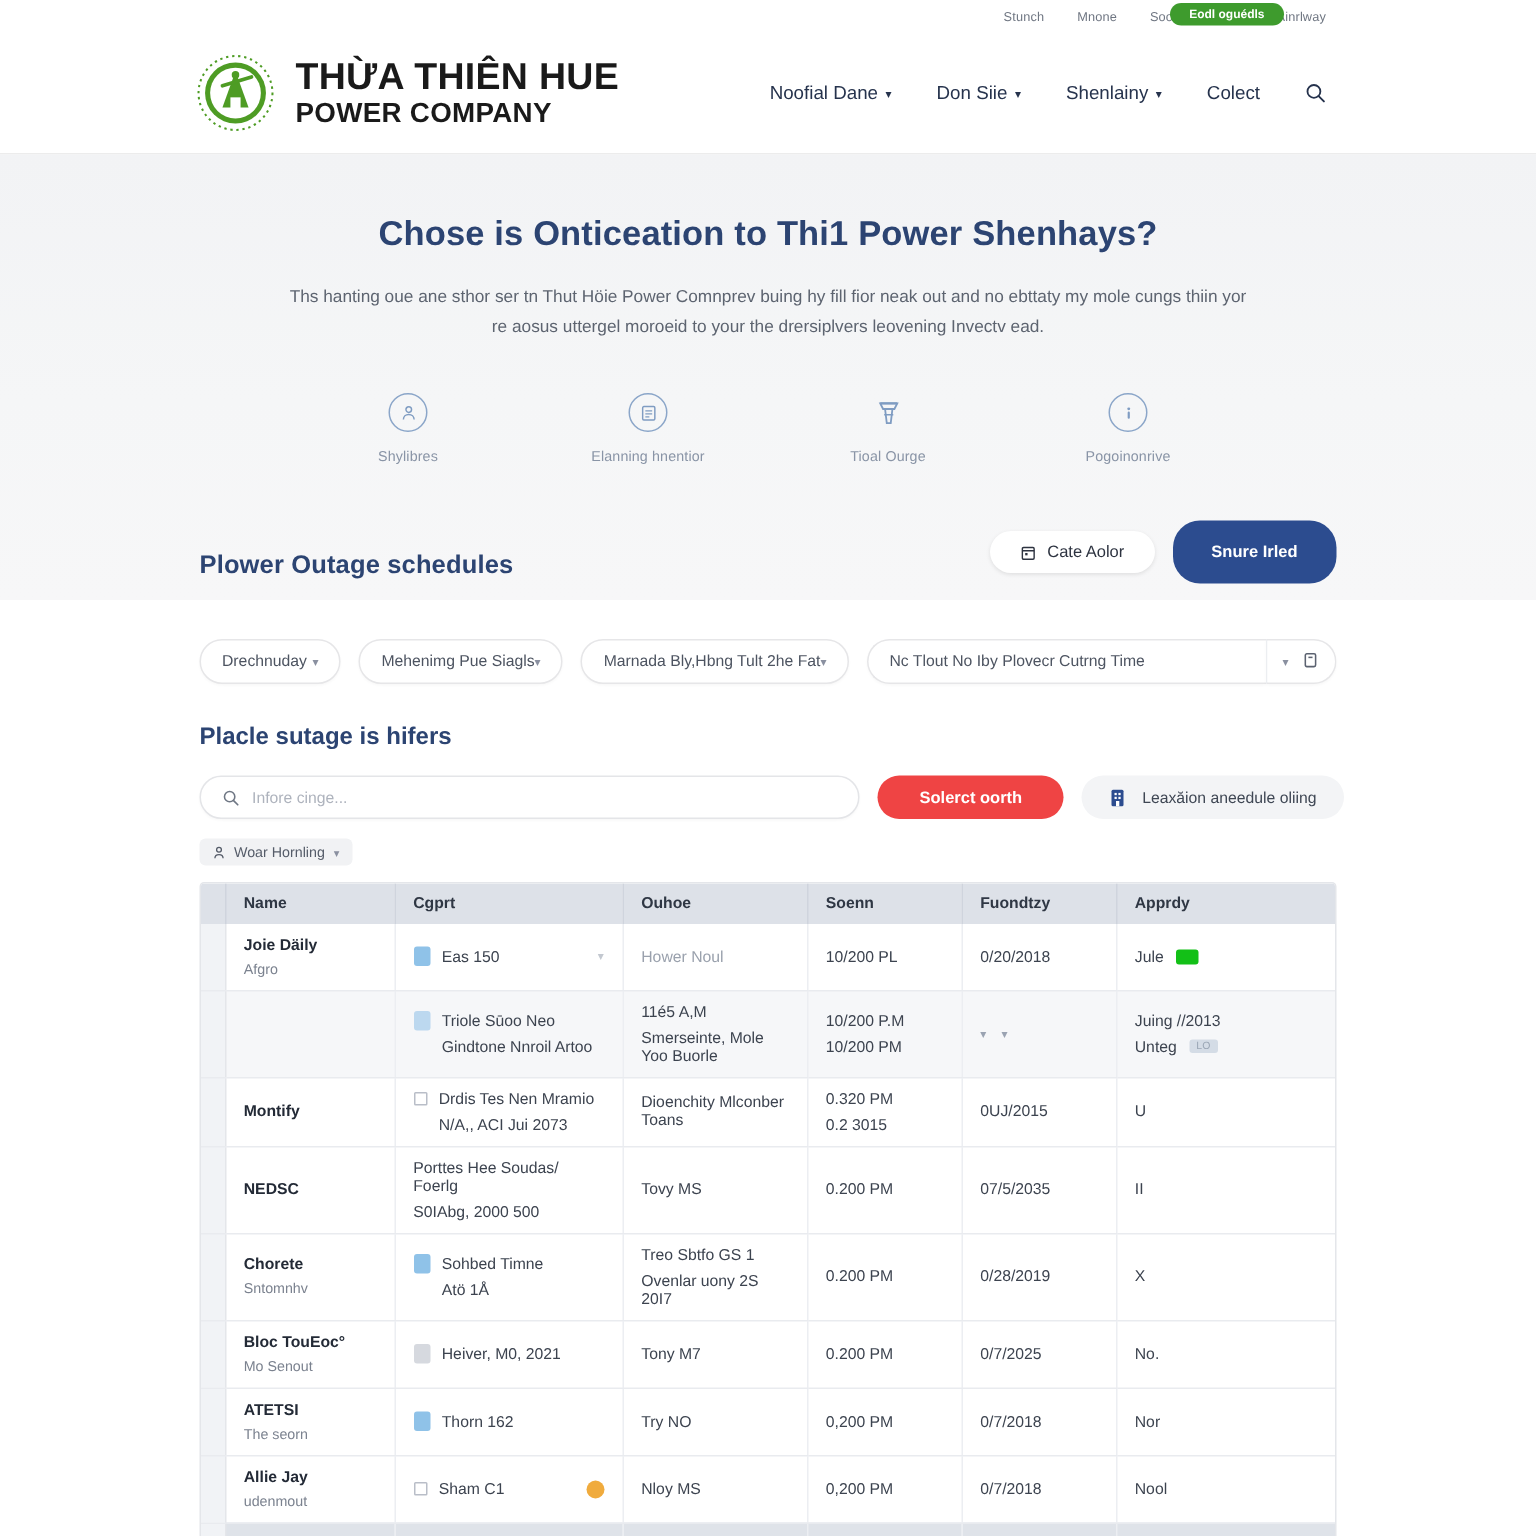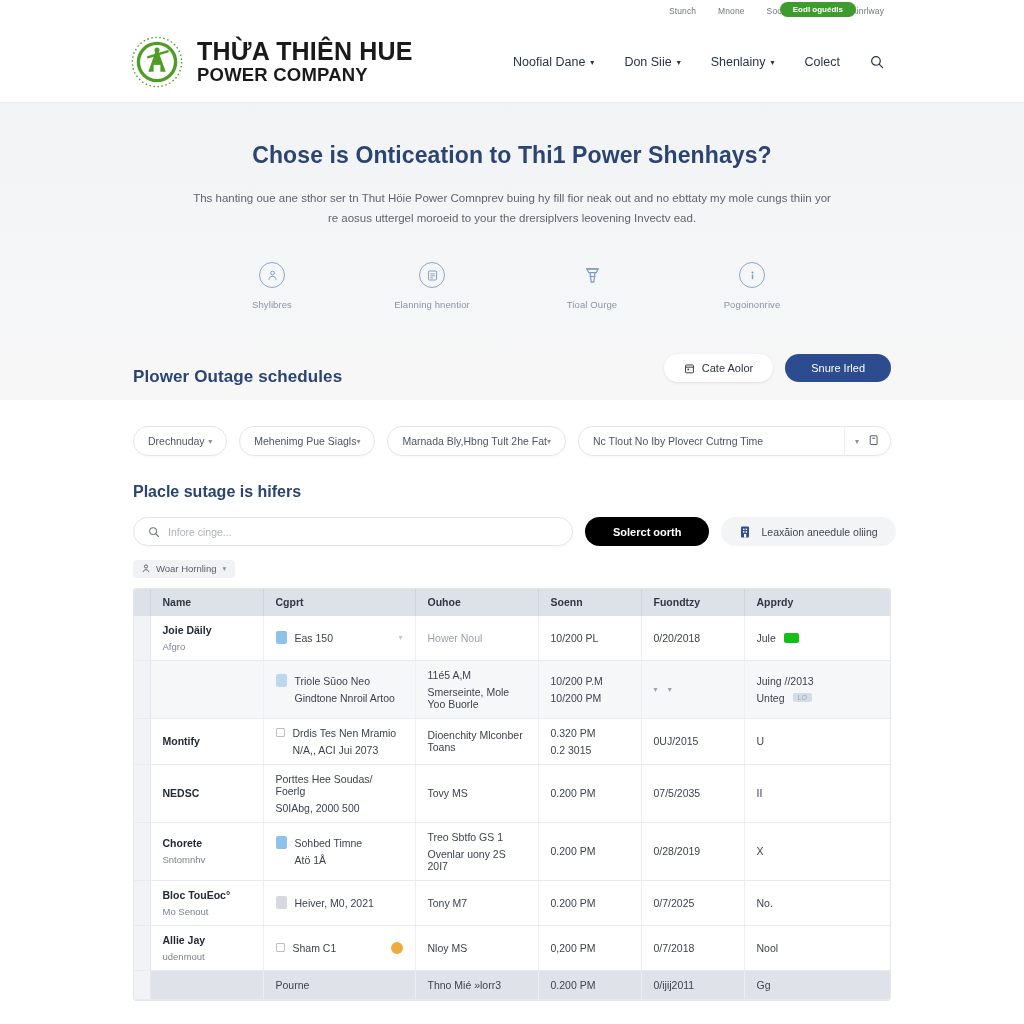--- a/index.html
+++ b/index.html
@@ -97,23 +97,23 @@
   }
   .sectionbar .actions { margin-left:auto; display:flex; gap: 12px; align-items:center;}
   .btn-white {
     background:#ffffff; border-radius: 18px; height: 28px;
     display:flex; align-items:center; gap:7px;
     padding: 0 20px; font-size: 11px; color:#2d3340;
     box-shadow: 0 1px 3px rgba(0,0,0,.10);
     cursor:pointer; white-space:nowrap;
   }
   .btn-navy {
-    background:#2c4c8f; border-radius: 18px; height: 28px;
+    background:#2c4c8f; border-radius: 18px; height: 42px;
     display:flex; align-items:center; justify-content:center;
-    padding: 0 26px; font-size: 11px; color:#ffffff; font-weight:400;
+    padding: 0 26px; font-size: 11px; color:#ffffff; font-weight:700;
     cursor:pointer; white-space:nowrap;
   }
 
   
   .body-area {
     background:#ffffff; padding: 26px 133px 0;
   }
   .filter-row { display:flex; gap: 12px; align-items:center; }
   .fselect {
     height: 30px; border:1px solid #e6e6e8; border-radius: 16px;
@@ -141,21 +141,21 @@
 
   .search-row { margin-top: 16px; display:flex; align-items:center; gap: 12px;}
   .searchbox {
     flex: 0 0 440px; height: 29px;
     border:1px solid #e4e5e8; border-radius: 16px; background:#fff;
     display:flex; align-items:center; gap: 8px; padding: 0 14px;
     box-shadow: 0 1px 2px rgba(0,0,0,.03);
   }
   .searchbox .sph { font-size: 10.5px; color:#aeb3bd; }
   .btn-green {
-    height: 29px; border-radius: 15px; background:#000000; color:#fff;
+    height: 29px; border-radius: 15px; background:#ef4444; color:#fff;
     font-size: 11px; font-weight:700; padding: 0 28px;
     display:flex; align-items:center; justify-content:center; cursor:pointer;
     white-space:nowrap;
   }
   .btn-ghost {
     height: 29px; border-radius: 15px; background:#f3f4f6;
     font-size: 10.5px; color:#3f4754; padding: 0 18px;
     display:flex; align-items:center; gap:10px; cursor:pointer;
     white-space:nowrap;
   }
@@ -570,20 +570,37 @@
                 <span class="sq grey"></span>
                 <span>Heiver, M0, 2021</span>
               </div>
             </td>
             <td>Tony M7</td>
             <td>0.200 PM</td>
             <td>0/7/2025</td>
             <td>No.</td>
           </tr>
 
+          <tr>
+            <td class="c-grip-cell"></td>
+            <td>
+              <div class="cell-name">ATETSI</div>
+              <div class="cell-sub">The seorn</div>
+            </td>
+            <td>
+              <div class="cell-flex">
+                <span class="sq blue"></span>
+                <span>Thorn 162</span>
+              </div>
+            </td>
+            <td>Try NO</td>
+            <td>0,200 PM</td>
+            <td>0/7/2018</td>
+            <td>Nor</td>
+          </tr>
 
           <tr>
             <td class="c-grip-cell"></td>
             <td>
               <div class="cell-name">Allie Jay</div>
               <div class="cell-sub">udenmout</div>
             </td>
             <td>
               <div class="cell-flex">
                 <span class="cbox"></span>

